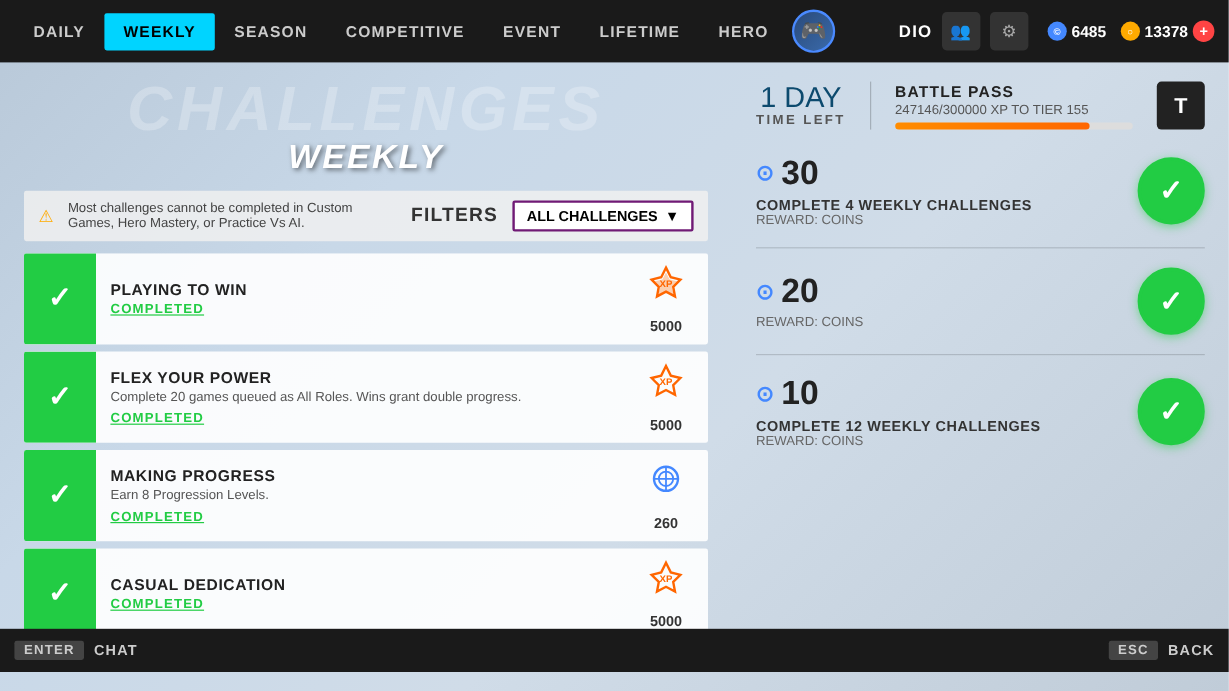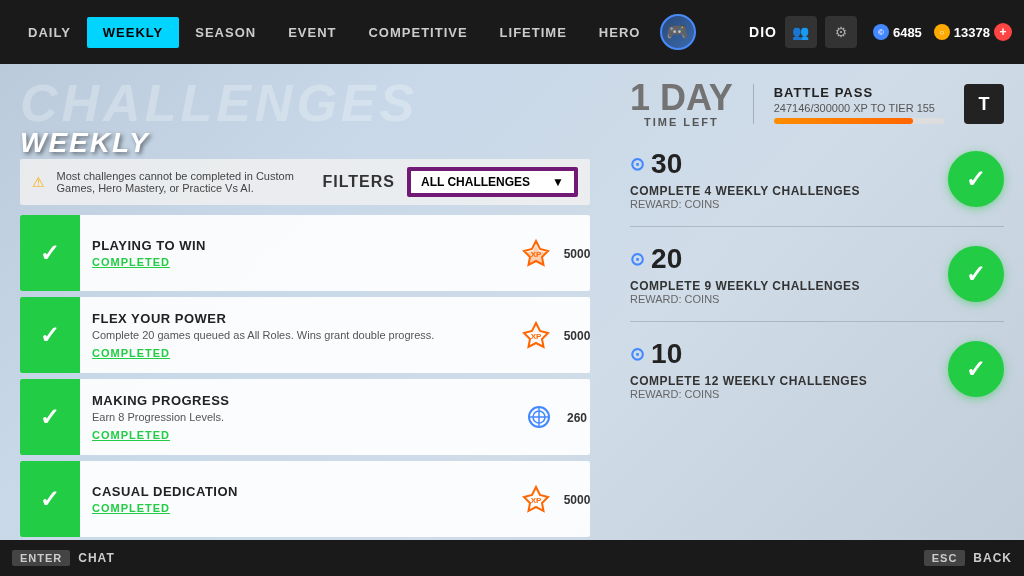--- a/index.html
+++ b/index.html
@@ -10,21 +10,21 @@
       font-family: 'Arial', sans-serif;
       background: linear-gradient(135deg, #b8c8d8 0%, #c8d8e8 30%, #d0dce8 60%, #c0ccd8 100%);
       position: relative;
     }
 
     
     .top-nav {
       display: flex;
       align-items: center;
       background: #1a1a1a;
-      height: 64px;
+      height: 52px;
       padding: 0 12px;
     }
     .nav-tab {
       padding: 8px 16px;
       color: #ccc;
       font-size: 13px;
       font-weight: bold;
       letter-spacing: 1px;
       cursor: pointer;
       border: none;
@@ -132,21 +132,22 @@
     
     .left-panel {
       width: 610px;
       padding: 16px 20px;
       display: flex;
       flex-direction: column;
     }
 
     
     .title-area {
-      margin-bottom: 0;
+      margin-bottom: 12px;
+      text-align: center;
     }
     .challenges-title {
       font-size: 52px;
       font-weight: 900;
       color: rgba(255,255,255,0.25);
       text-transform: uppercase;
       letter-spacing: 4px;
       line-height: 0.9;
       font-style: italic;
     }
@@ -181,23 +182,23 @@
     }
     .filters-label {
       font-size: 16px;
       font-weight: bold;
       color: #333;
       letter-spacing: 1px;
     }
     .filter-dropdown {
       display: flex;
       align-items: center;
-      gap: 22px;
+      gap: 6px;
       background: white;
-      border: 4px solid #701a75;
+      border: 2px solid #701a75;
       padding: 4px 10px;
       font-size: 12px;
       font-weight: bold;
       cursor: pointer;
       border-radius: 2px;
     }
 
     
     .challenge-list {
       flex: 1;
@@ -260,21 +261,21 @@
       font-size: 11px;
       font-weight: bold;
       color: #22cc44;
       letter-spacing: 1px;
       text-transform: uppercase;
       text-decoration: underline;
     }
     .challenge-reward {
       width: 70px;
       display: flex;
-      flex-direction: row;
+      flex-direction: column;
       align-items: center;
       justify-content: center;
       padding: 8px;
       flex-shrink: 0;
       gap: 12px;
     }
     .reward-icon-orange {
       width: 32px;
       height: 32px;
       color: #ff6600;
@@ -312,23 +313,23 @@
     .info-bar {
       display: flex;
       align-items: center;
       gap: 20px;
       margin-bottom: 20px;
     }
     .timer-section {
       text-align: center;
     }
     .timer-value {
-      font-size: 36px;
-      font-weight: 700;
-      color: #737373;
+      font-size: 24px;
+      font-weight: 400;
+      color: #0c4a6e;
       text-transform: uppercase;
       line-height: 1;
     }
     .timer-label {
       font-size: 11px;
       color: #555;
       letter-spacing: 2px;
       text-transform: uppercase;
       font-weight: bold;
     }
@@ -420,21 +421,21 @@
     }
     .milestone-divider {
       height: 1px;
       background: rgba(0,0,0,0.15);
       margin: 4px 0;
     }
 
     
     .bottom-bar {
       position: absolute;
-      bottom: 0;
+      bottom: 16px;
       left: 0;
       right: 0;
       height: 36px;
       background: #1a1a1a;
       display: flex;
       align-items: center;
       padding: 0 12px;
       gap: 8px;
     }
     .bottom-key {
@@ -470,22 +471,22 @@
       border-radius: 3px;
     }
   </style>
 </head>
 <body>
 
 <div class="top-nav">
   <button class="nav-tab">DAILY</button>
   <button class="nav-tab active">WEEKLY</button>
   <button class="nav-tab">SEASON</button>
+  <button class="nav-tab">COMPETITIVE</button>
   <button class="nav-tab">EVENT</button>
-  <button class="nav-tab">COMPETITIVE</button>
   <button class="nav-tab">LIFETIME</button>
   <button class="nav-tab">HERO</button>
   <div class="nav-spacer"></div>
   <div class="user-info">
     <div class="avatar-head">
       <span style="font-size:18px;">🎮</span>
     </div>
     <span class="username">DIO</span>
     <div class="icon-btn">👥</div>
     <div class="icon-btn">⚙</div>
@@ -643,21 +644,20 @@
       </div>
 
       <div class="milestone-divider"></div>
 
       <div class="milestone-item">
         <div class="milestone-info">
           <div class="milestone-reward">
             <span class="milestone-coin-icon">⊙</span>
             <span class="milestone-amount">20</span>
           </div>
-          <div class="milestone-req">COMPLETE 9 WEEKLY CHALLENGES</div>
           <div class="milestone-reward-type">REWARD: COINS</div>
         </div>
         <div class="milestone-check-circle">
           <span class="checkmark"></span>
         </div>
       </div>
 
       <div class="milestone-divider"></div>
 
       <div class="milestone-item">

